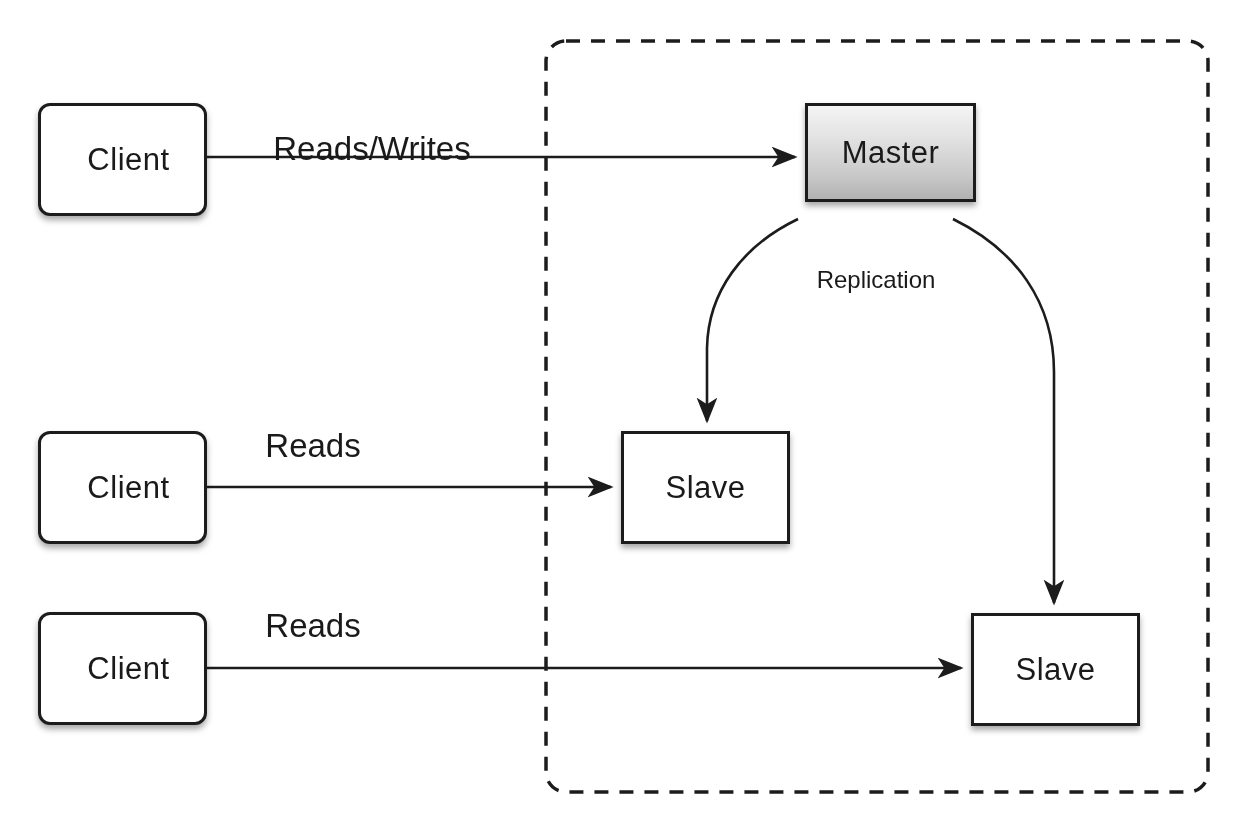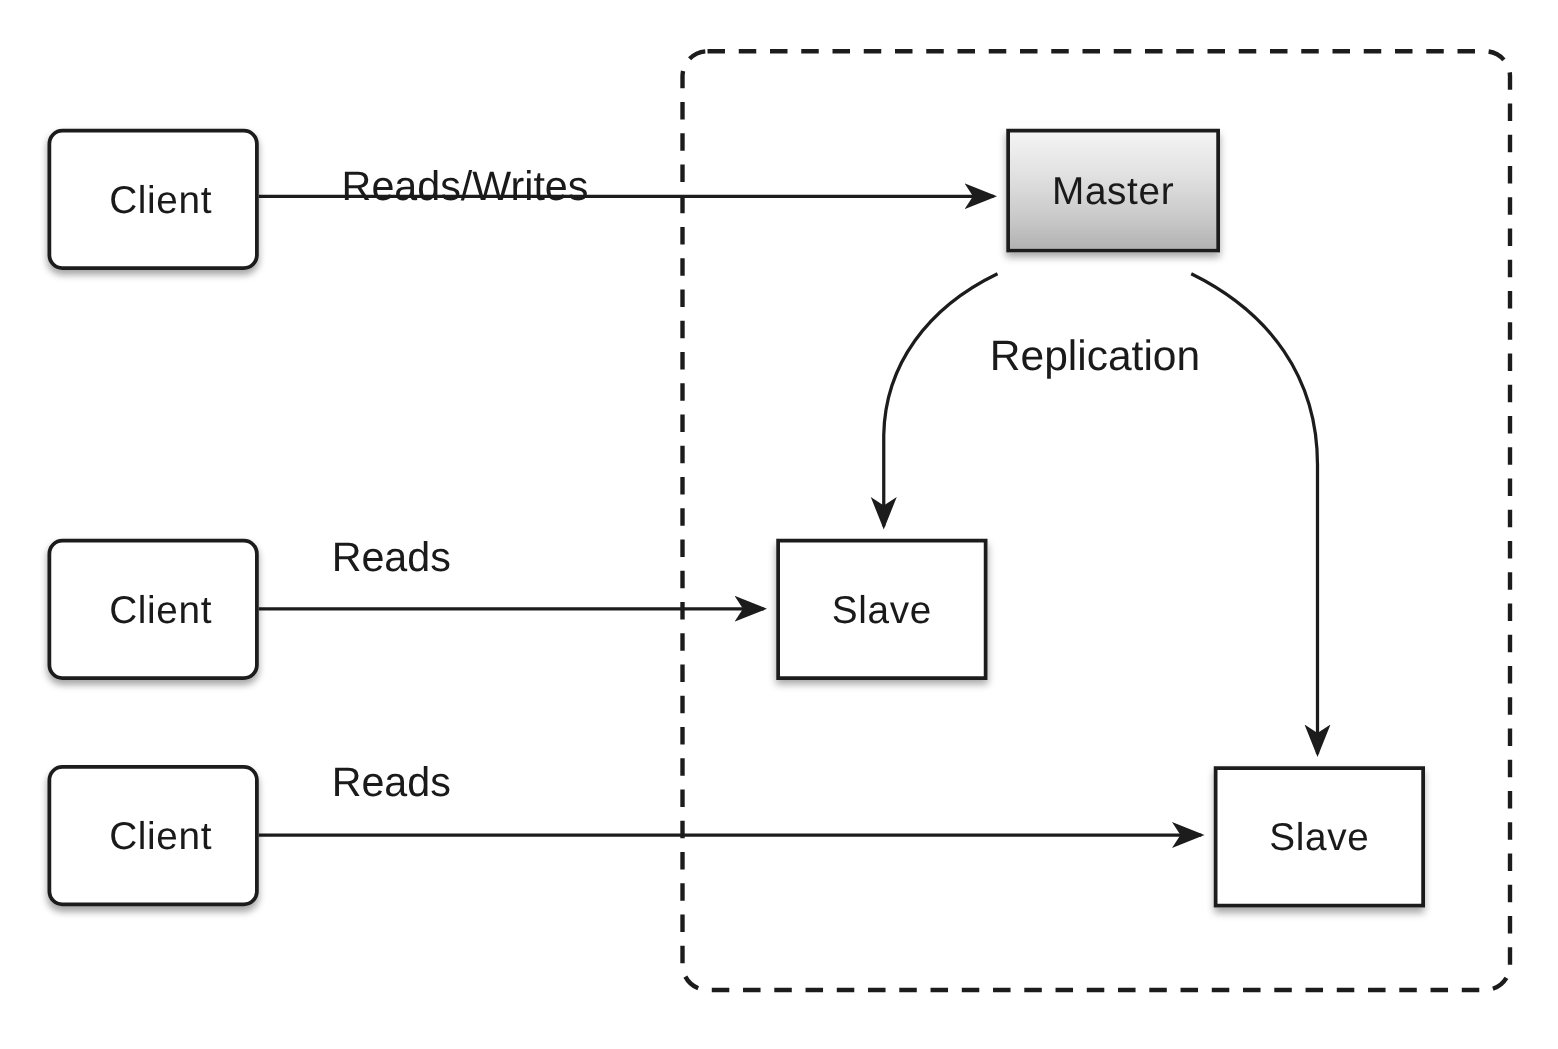--- a/index.html
+++ b/index.html
@@ -67,21 +67,21 @@
   .edge-label {
     position: absolute;
     color: #1a1a1a;
     font-size: 33px;
     white-space: nowrap;
     transform: translateX(-50%);
   }
   .lbl-reads-writes { left: 372px; top: 86px; margin-top: 44px; }
   .lbl-reads-mid    { left: 313px; top: 427px; }
   .lbl-reads-bot    { left: 313px; top: 607px; }
-  .lbl-replication  { left: 876px; top: 266px; font-size: 34px; }
+  .lbl-replication  { left: 876px; top: 266px; font-size: 24px; }
 </style>
 </head>
 <body>
 
 <div class="canvas">
 
   <svg class="wires" viewBox="0 0 1246 839" xmlns="http://www.w3.org/2000/svg">
     <defs>
       <marker id="arrow" markerWidth="12" markerHeight="9" refX="9" refY="4" orient="auto" markerUnits="strokeWidth">
         <path d="M0,0 L10,4 L0,8 L2.6,4 Z" fill="#1c1c1c"></path>

